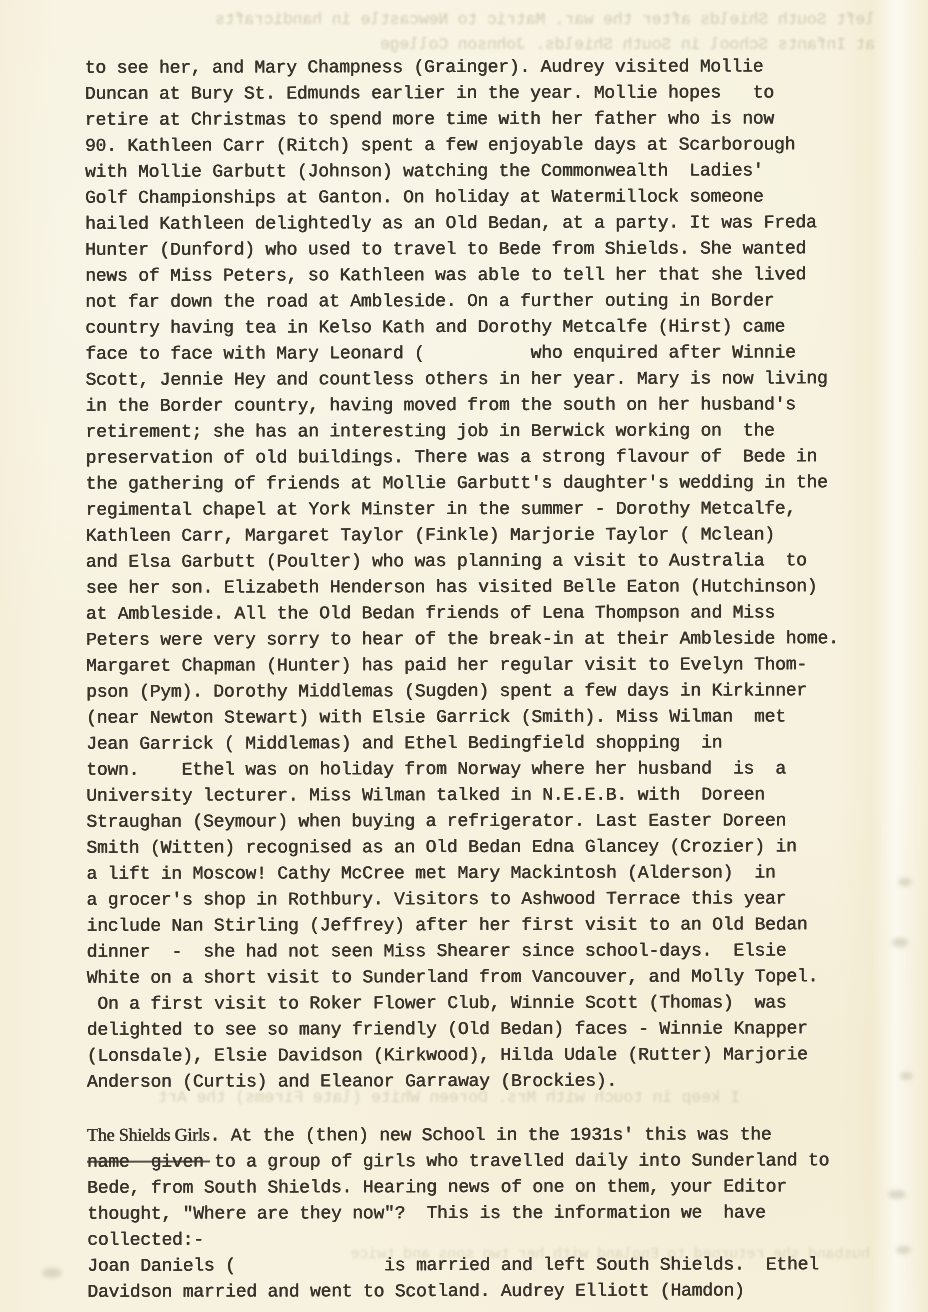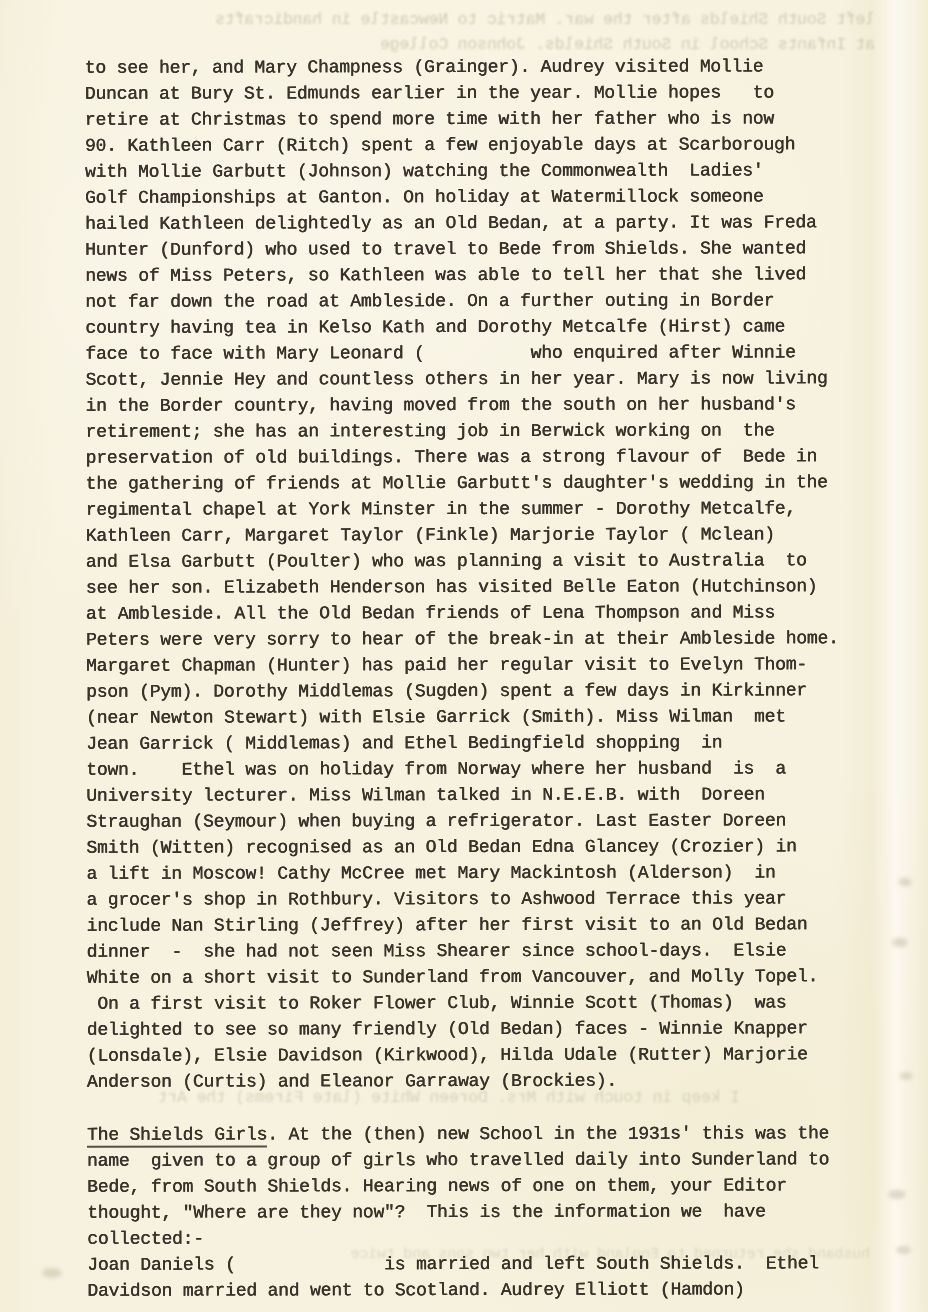--- a/index.html
+++ b/index.html
@@ -42,21 +42,22 @@
     white-space: pre;
     font-size: 18px;
     line-height: 26px;
     letter-spacing: -0.2px;
     text-shadow: 0.35px 0 0 currentColor, 0 0 0.6px rgba(56,51,43,0.55);
   }
   .para { margin: 0; }
   .para-gap { margin-top: 27px; }
   .underline {
     border-bottom: 2px solid rgba(56,51,43,0.85);
-    padding-bottom: 1px;
+    padding-bottom: 16px;
+    font-family: Liberation Serif, serif;
   }
   
   .ghost {
     position: absolute;
     color: #c2bfa2;
     font-size: 16.5px;
     line-height: 24px;
     white-space: pre;
     transform: scaleX(-1);
     filter: blur(1.3px);

